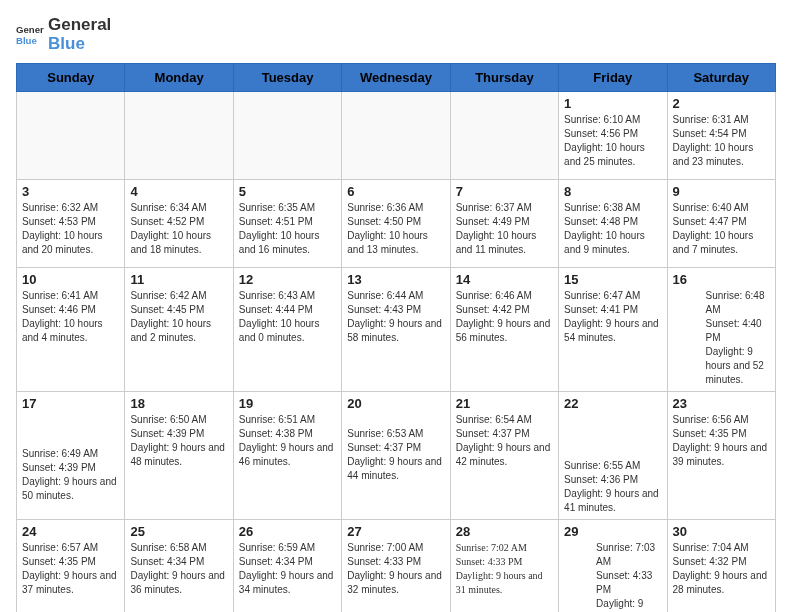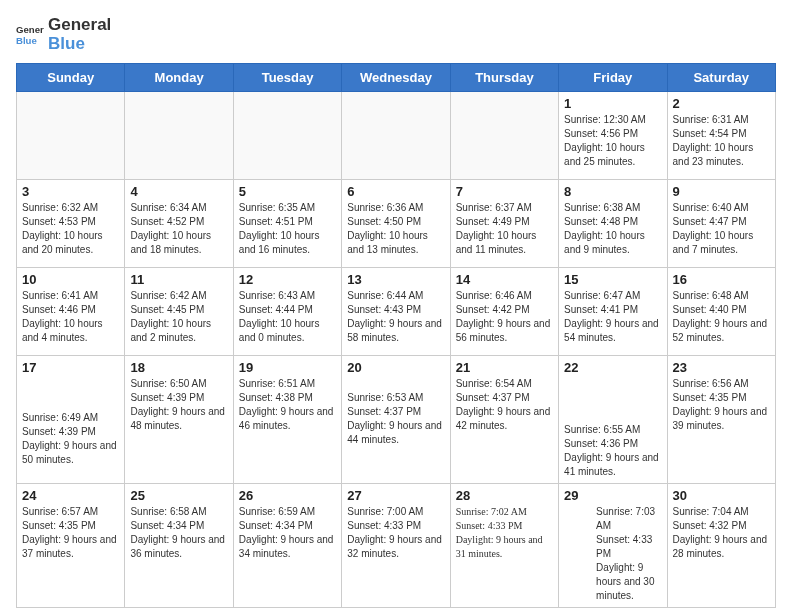--- a/index.html
+++ b/index.html
@@ -38,21 +38,21 @@
       font-size: 16px;
       color: #444;
     }
     .calendar {
       width: 100%;
       border-collapse: collapse;
       table-layout: fixed;
     }
     .calendar th {
       background-color: #3a78c9;
-      color: #ffffff;
+      color: #000000;
       text-align: center;
       padding: 6px 4px;
       font-size: 13px;
       font-weight: bold;
       border: 1px solid #2a68b9;
     }
     .calendar td {
       vertical-align: top;
       border: 1px solid #ccc;
       padding: 4px 5px;
@@ -113,21 +113,21 @@
   </thead>
   <tbody id="calendar-body">
   <tr>
         <td class="empty"></td>
         <td class="empty"></td>
         <td class="empty"></td>
         <td class="empty"></td>
         <td class="empty"></td>
         <td>
           <span class="day-number">1</span>
-          <div class="day-info" style="white-space: pre-line;">Sunrise: 12:30 AM
+          <div class="day-info" style="white-space: pre-line;">Sunrise: 6:10 AM
 Sunset: 4:56 PM
 Daylight: 10 hours and 25 minutes.</div>
         </td>
         <td>
           <span class="day-number">2</span>
           <div class="day-info" style="white-space: pre-line;">Sunrise: 6:31 AM
 Sunset: 4:54 PM
 Daylight: 10 hours and 23 minutes.</div>
         </td>
       </tr>
@@ -207,21 +207,21 @@
 Daylight: 9 hours and 56 minutes.</div>
         </td>
         <td>
           <span class="day-number">15</span>
           <div class="day-info" style="white-space: pre-line;">Sunrise: 6:47 AM
 Sunset: 4:41 PM
 Daylight: 9 hours and 54 minutes.</div>
         </td>
         <td>
           <span class="day-number">16</span>
-          <div class="day-info" style="white-space: pre-line;">Sunrise: 6:48 AM
+          <div class="day-info" style="white-space: pre-line; margin-left: 33px;">Sunrise: 6:48 AM
 Sunset: 4:40 PM
 Daylight: 9 hours and 52 minutes.</div>
         </td>
       </tr>
       <tr>
         <td>
           <span class="day-number">17</span>
           <div class="day-info" style="white-space: pre-line; margin-top: 36px;">Sunrise: 6:49 AM
 Sunset: 4:39 PM
 Daylight: 9 hours and 50 minutes.</div>

